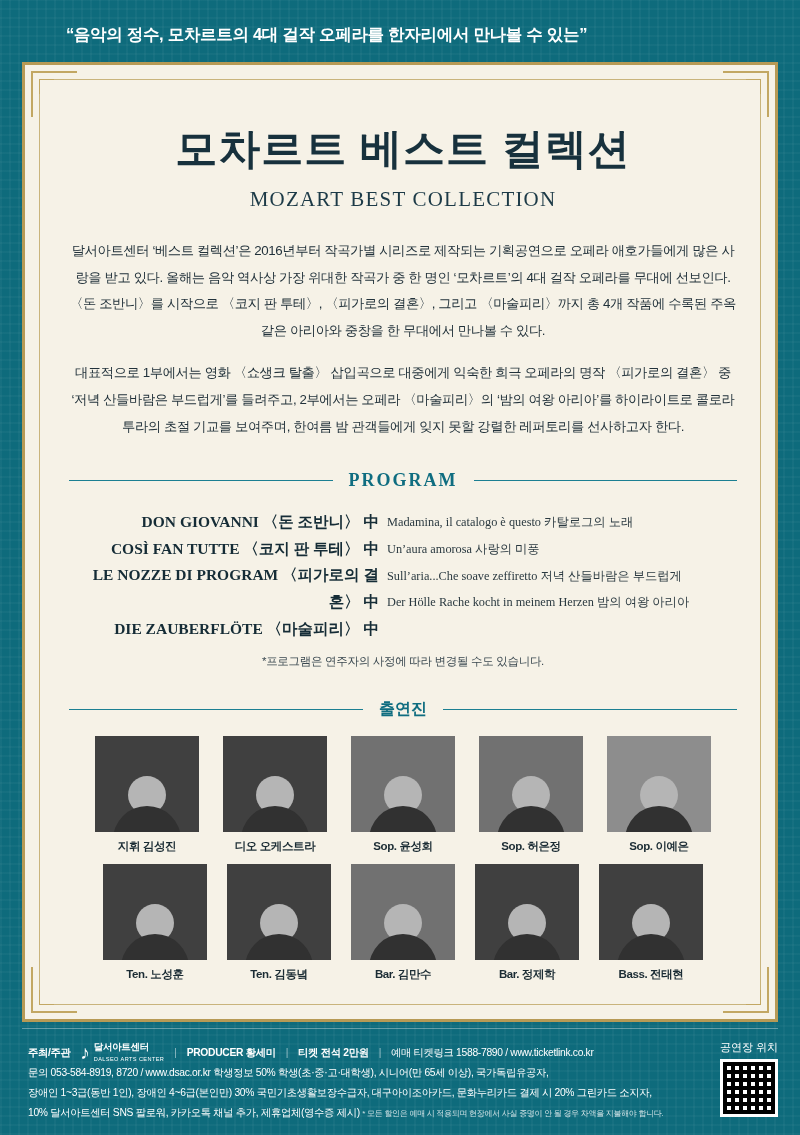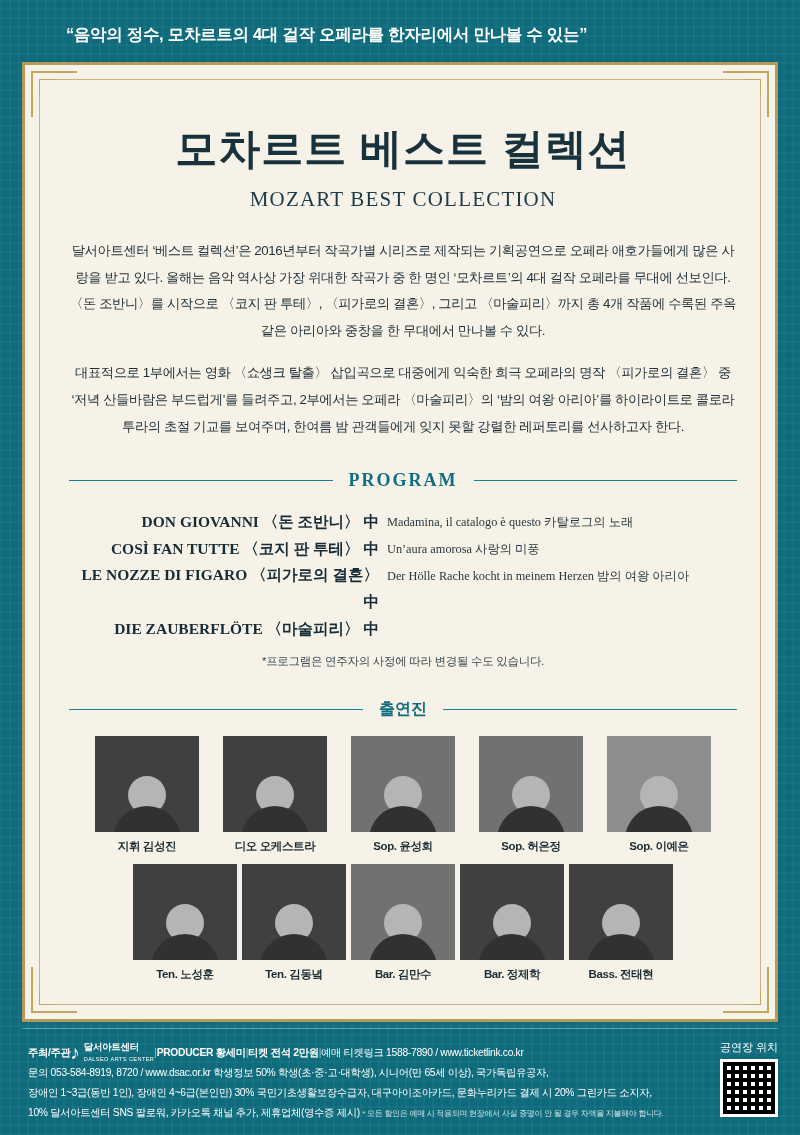--- a/index.html
+++ b/index.html
@@ -142,21 +142,21 @@
     letter-spacing: -0.3px;
   }
 
   
   .cast-grid {
     margin-top: 16px;
     display: flex;
     justify-content: center;
     gap: 24px;
   }
-  .cast-grid.row2 { margin-top: 10px; gap: 5px; align-items: center; }
+  .cast-grid.row2 { margin-top: 10px; gap: 20px; align-items: center; }
   .cast {
     width: 104px;
     text-align: center;
   }
   .cast .photo {
     width: 104px; height: 96px;
     background: #5d6166;
     position: relative;
     overflow: hidden;
     filter: grayscale(100%);
@@ -197,21 +197,21 @@
   .footer-divider {
     position: absolute; top: -6px; left: 22px; width: 756px; height: 1px;
     background: rgba(255,255,255,0.35);
   }
   .f-row {
     position: absolute; left: 28px;
     font-size: 10.3px;
     letter-spacing: -0.3px;
     white-space: nowrap;
   }
-  .f-row1 { top: 8px; display: flex; align-items: center; }
+  .f-row1 { top: 8px; display: flex; align-items: center; gap: 10px; }
   .f-row2 { top: 32px; }
   .f-row3 { top: 52px; }
   .f-row4 { top: 72px; }
   .f-sep { color: rgba(255,255,255,0.55); }
   .f-strong { font-weight: bold; }
   .logo-mark {
     display: inline-flex; align-items: center; gap: 4px;
   }
   .logo-note { font-size: 19px; line-height: 1; }
   .logo-text { display: inline-block; line-height: 1.05; }
@@ -257,26 +257,27 @@
       <div class="section-head">
         <div class="line"></div>
         <div class="label">PROGRAM</div>
         <div class="line"></div>
       </div>
 
       <div class="program">
         <div class="prog-left">
           <div>DON GIOVANNI 〈돈 조반니〉 中</div>
           <div>COSÌ FAN TUTTE 〈코지 판 투테〉 中</div>
-          <div>LE NOZZE DI FIGARO 〈피가로의 결혼〉 中</div>
+          <div>LE NOZZE DI PROGRAM 〈피가로의 결혼〉 中</div>
           <div>DIE ZAUBERFLÖTE 〈마술피리〉 中</div>
         </div>
         <div class="prog-right">
           <div>Madamina, il catalogo è questo 카탈로그의 노래</div>
           <div>Un’aura amorosa 사랑의 미풍</div>
+          <div>Sull’aria...Che soave zeffiretto 저녁 산들바람은 부드럽게</div>
           <div>Der Hölle Rache kocht in meinem Herzen 밤의 여왕 아리아</div>
         </div>
       </div>
 
       <div class="prog-note">*프로그램은 연주자의 사정에 따라 변경될 수도 있습니다.</div>
 
       <div class="section-head">
         <div class="line"></div>
         <div class="label ko">출연진</div>
         <div class="line"></div>

